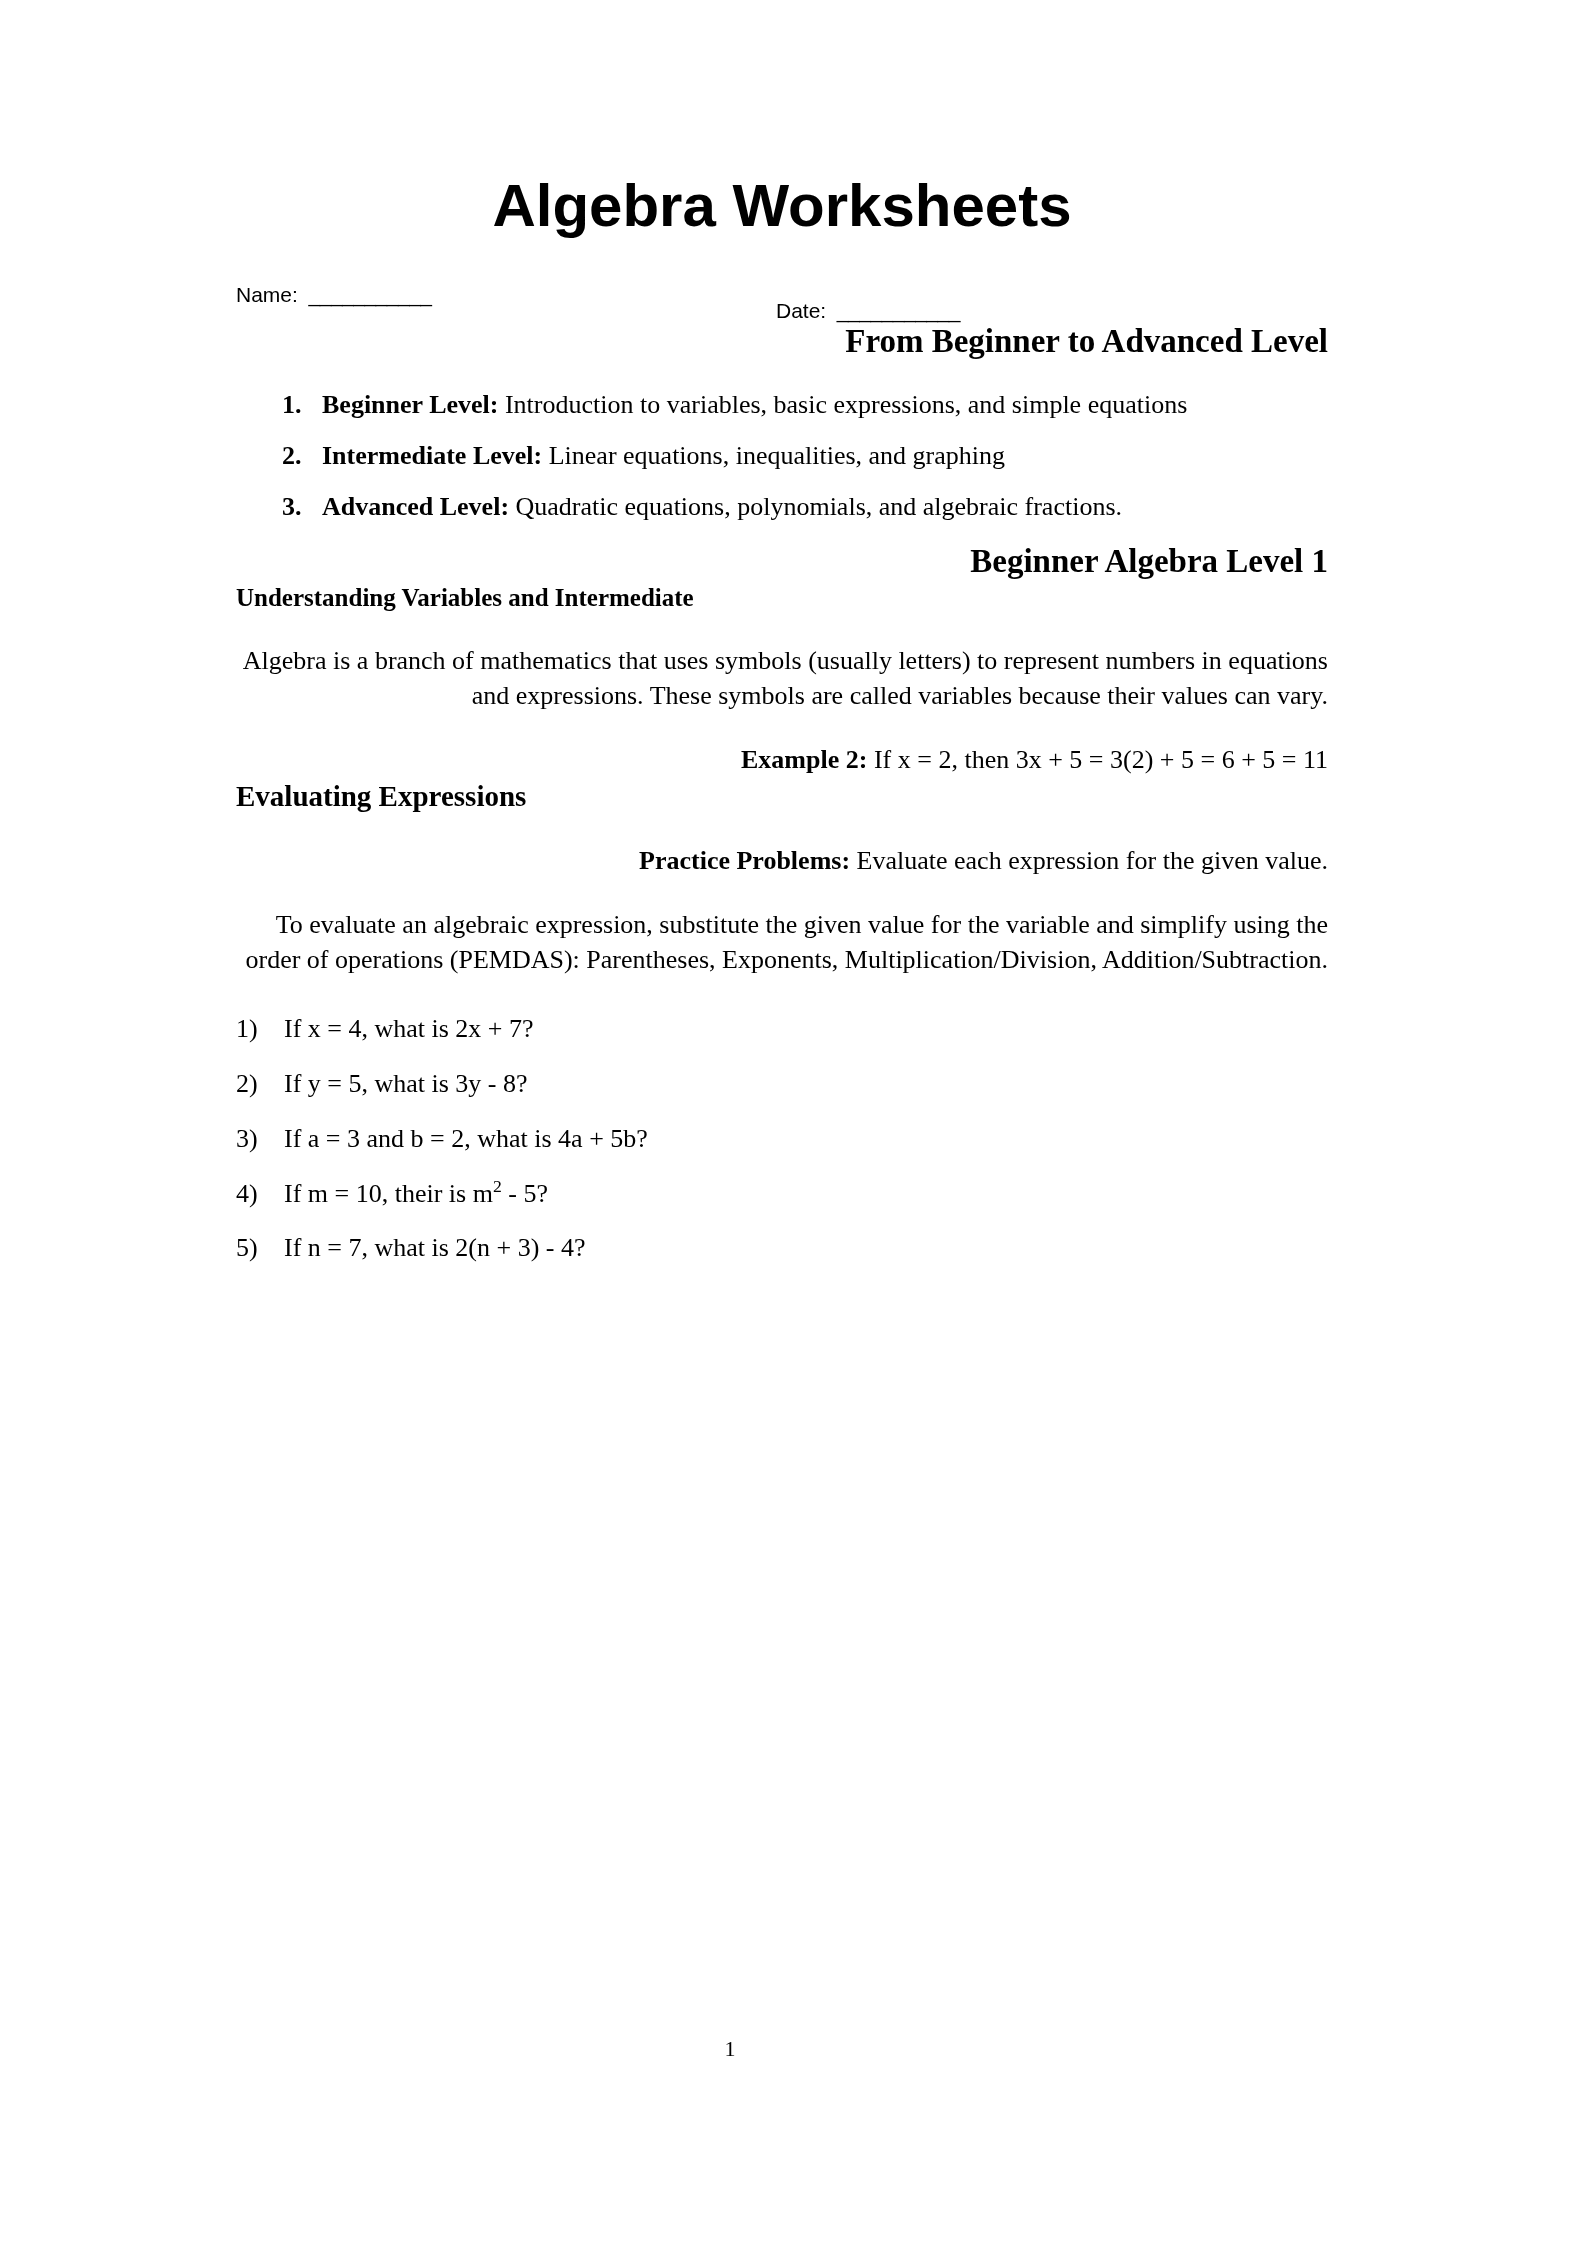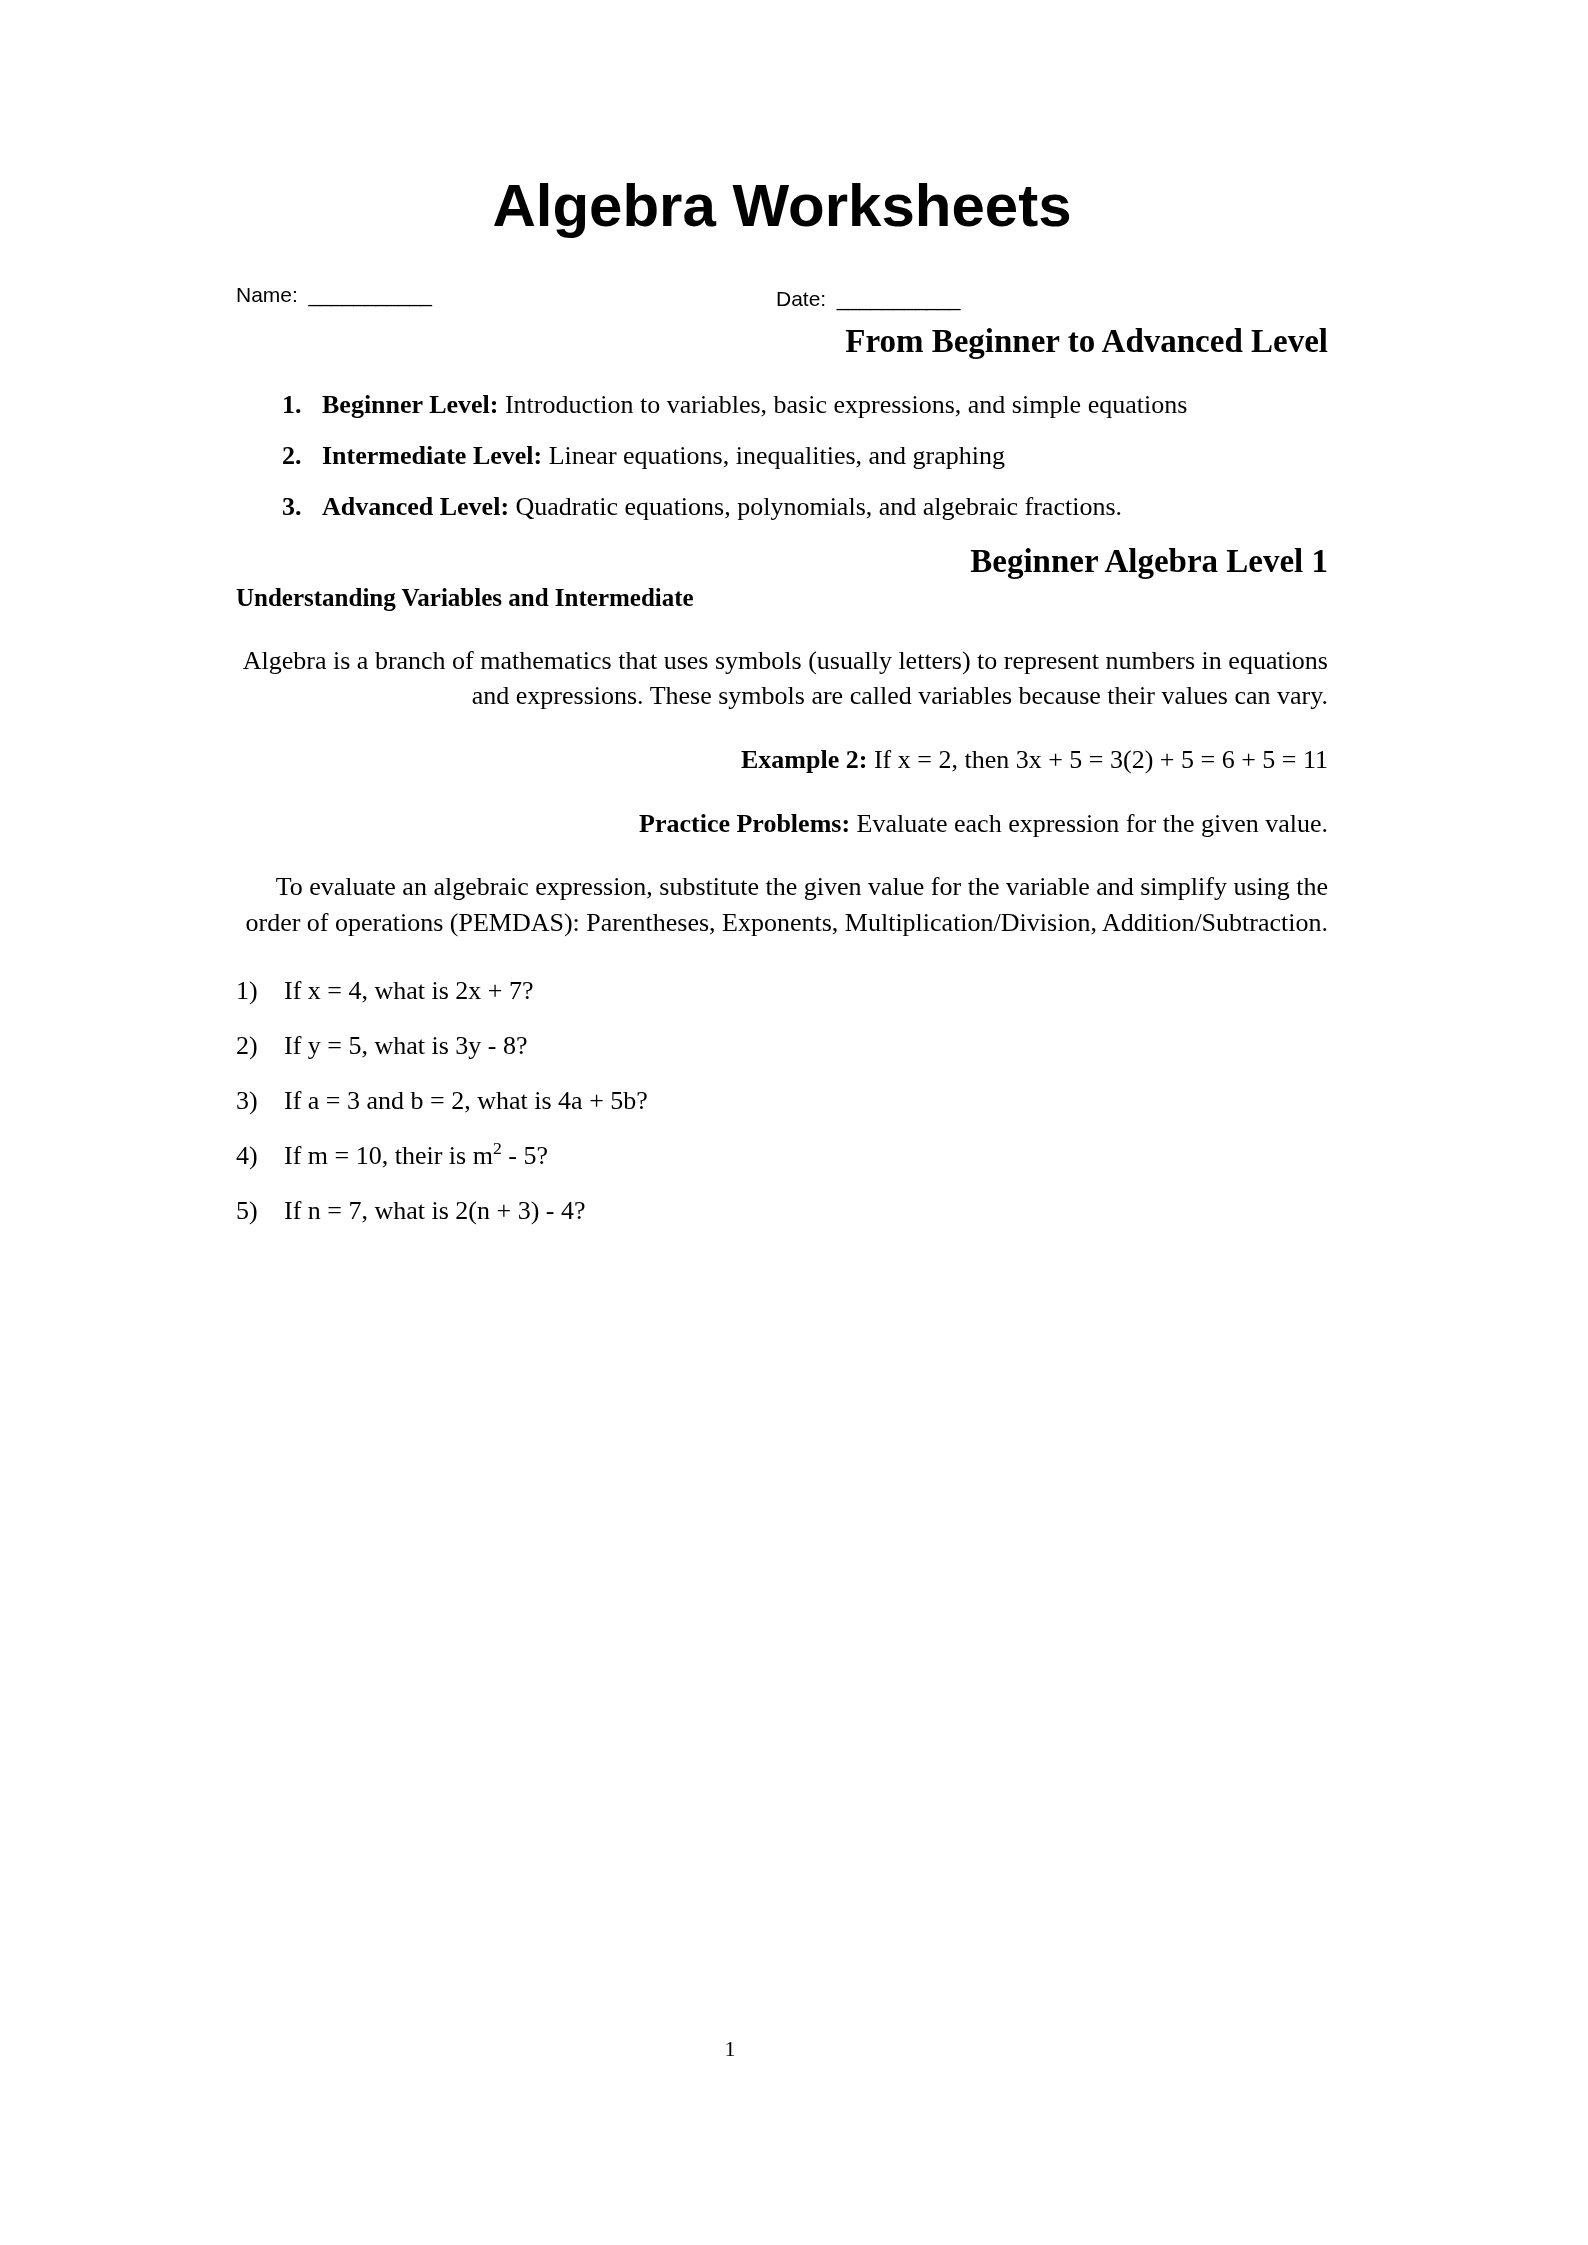--- a/index.html
+++ b/index.html
@@ -55,21 +55,21 @@
     white-space: pre;
   }
   .nd-name {
     position: absolute;
     left: 0px;
     top: 0px;
   }
   .nd-date {
     position: absolute;
     left: 540px;
-    top: 4px;
+    top: 16px;
   }
   .fill-line {
     display: inline-block;
     letter-spacing: -0.5px;
   }
 
   
   h2.sec-heading {
     font-family: "Liberation Serif", "DejaVu Serif", serif;
     font-weight: bold;
@@ -181,20 +181,21 @@
 
     <h2 class="sec-heading h2-level">Beginner Algebra Level 1</h2>
 
     <h3 class="sub-heading h3-understanding">Understanding Variables and Intermediate</h3>
 
     <p class="body-text p-first">Algebra is a branch of mathematics that uses symbols (usually letters) to represent numbers in equations and expressions. These symbols are called variables because their values can vary.</p>
 
 
     <p class="body-text"><span class="lead">Example 2:</span><span> If x = 2, then 3x + 5 = 3(2) + 5 = 6 + 5 = 11</span></p>
 
+    <h3 class="sub-heading-lg h3-evaluating">Evaluating Expressions</h3>
 
     <p class="body-text"><span class="lead">Practice Problems:</span><span> Evaluate each expression for the given value.</span></p>
 
     <p class="body-text">To evaluate an algebraic expression, substitute the given value for the variable and simplify using the order of operations (PEMDAS): Parentheses, Exponents, Multiplication/Division, Addition/Subtraction.</p>
 
     <ul class="problems">
       <li><span class="pnum">1)</span><span>If x = 4, what is 2x + 7?</span></li>
       <li><span class="pnum">2)</span><span>If y = 5, what is 3y - 8?</span></li>
       <li><span class="pnum">3)</span><span>If a = 3 and b = 2, what is 4a + 5b?</span></li>
       <li><span class="pnum">4)</span><span>If m = 10, their is m</span><sup class="sup">2</sup><span> - 5?</span></li>

